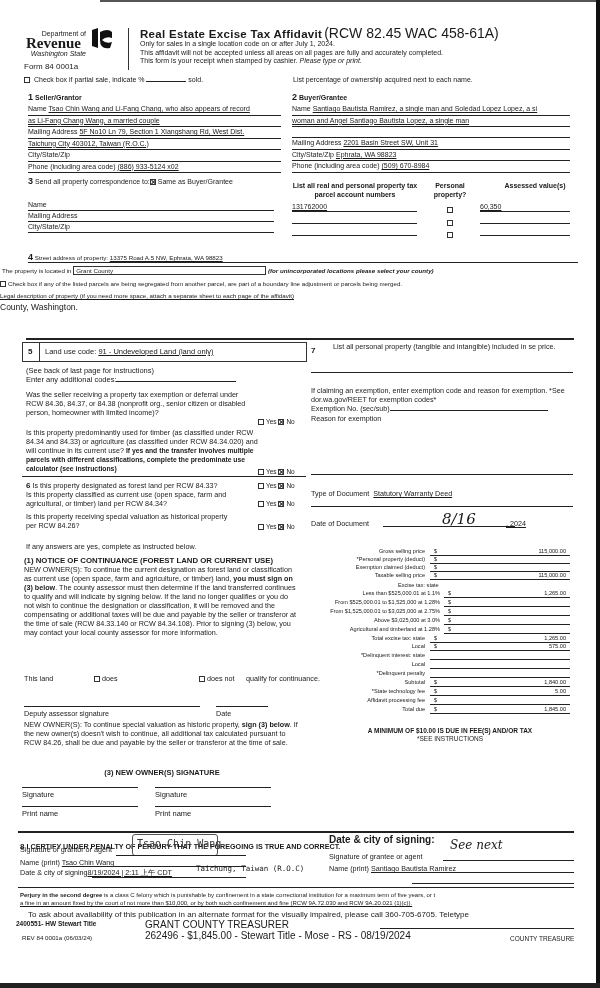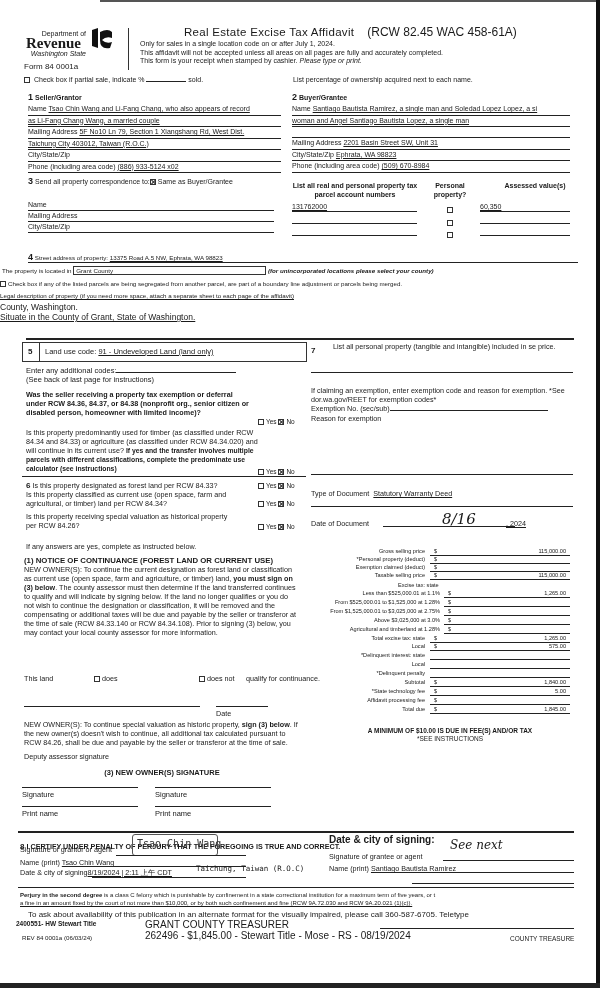--- a/index.html
+++ b/index.html
@@ -41,22 +41,22 @@
 <div class="abs" style="left:90px;top:28px;width:24px;height:22px;">
   <svg width="24" height="22" viewBox="0 0 24 22">
       <path d="M2 2 L8 0 L8 20 L2 18 Z" fill="#111"></path>
       <path d="M10 4 Q18 0 22 4 L22 10 Q16 8 12 12 Q16 16 22 14 L20 20 Q10 22 10 12 Z" fill="#111"></path>
     </svg>
 </div>
 <div class="abs" style="left:24px;top:62px;font-size:8px;">Form 84 0001a</div>
 <div class="abs" style="left:128px;top:28px;width:1px;height:42px;background:#333;"></div>
 
 <div class="abs" style="left:140px;top:25px;white-space:nowrap;">
-  <span style="font-size:11.5px;font-weight:normal;letter-spacing:0.3px;margin-left:44px;">Real Estate Excise Tax Affidavit</span>
-  <span style="font-size:12px;margin-left:11px;">(RCW 82.45 WAC 458-61A)</span>
+  <span style="font-size:11.5px;font-weight:bold;letter-spacing:0.3px;">Real Estate Excise Tax Affidavit</span>
+  <span style="font-size:14px;">(RCW 82.45 WAC 458-61A)</span>
 </div>
 <div class="abs" style="left:140px;top:40px;font-size:7px;line-height:8.5px;">
   <div>Only for sales in a single location code on or after July 1, 2024.</div>
   <div>This affidavit will not be accepted unless all areas on all pages are fully and accurately completed.</div>
   <div><span>This form is your receipt when stamped by cashier. </span><span class="ital">Please type or print.</span></div>
 </div>
 
 <div class="abs" style="left:24px;top:76px;font-size:7px;white-space:nowrap;">
   <span class="cb"></span>
   <span>Check box if partial sale, indicate %</span>
@@ -126,34 +126,33 @@
   <span>The property is located in</span>
   <span style="display:inline-block;width:193px;border:1px solid #333;padding-left:2px;">Grant County</span>
   <span class="bold ital">(for unincorporated locations please select your county)</span>
 </div>
 <div class="abs" style="left:0px;top:280px;font-size:6.2px;white-space:nowrap;">
   <span class="cb"></span><span>Check box if any of the listed parcels are being segregated from another parcel, are part of a boundary line adjustment or parcels being merged.</span>
 </div>
 <div class="abs" style="left:0px;top:292px;font-size:6.2px;white-space:nowrap;text-decoration:underline;">Legal description of property (if you need more space, attach a separate sheet to each page of the affidavit)</div>
 <div class="abs" style="left:0px;top:302px;width:600px;font-size:8.5px;line-height:10px;white-space:nowrap;overflow:hidden;">
   <div>County, Washington.</div>
-  <div style="text-decoration:underline;">Situate in the County of Grant, State of Washington.</div>
 </div>
 <div class="line thick" style="left:26px;top:338px;width:548px;"></div>
 
 <div class="abs" style="left:22px;top:342px;width:285px;height:20px;border:1px solid #333;font-size:7.5px;">
   <span class="abs bold" style="left:5px;top:4px;font-size:8px;">5</span>
   <span class="abs" style="left:16px;top:0;width:1px;height:18px;background:#333;"></span>
   <span class="abs" style="left:22px;top:4px;white-space:nowrap;"><span>Land use code:</span> <span class="u">91 - Undeveloped Land (land only)</span></span>
 </div>
 <div class="abs" style="left:26px;top:366px;width:270px;font-size:7.5px;line-height:9px;">
+  <div>(See back of last page for instructions)</div>
   <div style="white-space:nowrap;"><span>Enter any additional codes:</span><span class="fill" style="width:120px;"></span></div>
-  <div>(See back of last page for instructions)</div>
-</div>
-<div class="abs" style="left:26px;top:390px;width:228px;font-size:7.2px;line-height:9px;font-weight:bold;">Was the seller receiving a property tax exemption or deferral under RCW 84.36, 84.37, or 84.38 (nonprofit org., senior citizen or disabled person, homeowner with limited income)?</div>
+</div>
+<div class="abs" style="left:26px;top:390px;width:228px;font-size:7.2px;line-height:9px;">Was the seller receiving a property tax exemption or deferral under RCW 84.36, 84.37, or 84.38 (nonprofit org., senior citizen or disabled person, homeowner with limited income)?</div>
 <div class="yn" style="top:418px;"><span class="cb"></span><span>Yes</span> <span class="cb x"></span><span>No</span></div>
 <div class="abs" style="left:26px;top:428px;width:232px;font-size:7.2px;line-height:9px;">
   <span>Is this property predominantly used for timber (as classified under RCW 84.34 and 84.33) or agriculture (as classified under RCW 84.34.020) and will continue in its current use?</span> <span class="bold" style="font-size:6.8px;">If yes and the transfer involves multiple parcels with different classifications, complete the predominate use calculator (see instructions)</span>
 </div>
 <div class="yn" style="top:468px;"><span class="cb"></span><span>Yes</span> <span class="cb x"></span><span>No</span></div>
 <div class="line" style="left:22px;top:476px;width:284px;"></div>
 
 <div class="abs" style="left:26px;top:481px;width:232px;font-size:7.2px;line-height:9px;">
   <span class="bold" style="font-size:8px;">6</span> <span>Is this property designated as forest land per RCW 84.33?</span>
 </div>
@@ -169,21 +168,21 @@
   <div><span>NEW OWNER(S): To continue the current designation as forest land or classification as current use (open space, farm and agriculture, or timber) land, </span><span class="bold">you must sign on (3) below</span><span>. The county assessor must then determine if the land transferred continues to qualify and will indicate by signing below. If the land no longer qualifies or you do not wish to continue the designation or classification, it will be removed and the compensating or additional taxes will be due and payable by the seller or transferor at the time of sale (RCW 84.33.140 or RCW 84.34.108). Prior to signing (3) below, you may contact your local county assessor for more information.</span></div>
 </div>
 <div class="abs" style="left:24px;top:674px;font-size:7.2px;">This land</div>
 <div class="abs" style="left:94px;top:674px;font-size:7.2px;"><span class="cb"></span><span>does</span></div>
 <div class="abs" style="left:199px;top:674px;font-size:7.2px;white-space:nowrap;"><span class="cb"></span><span>does not</span></div>
 <div class="abs" style="left:24px;top:674px;width:270px;font-size:7.2px;line-height:9px;">
   <div style="padding-left:222px;white-space:nowrap;"><span>qualify for continuance.</span></div>
 </div>
 <div class="line" style="left:24px;top:706px;width:176px;"></div>
 <div class="line" style="left:216px;top:706px;width:52px;"></div>
-<div class="abs" style="left:24px;top:752px;font-size:7.2px;">Deputy assessor signature</div>
+<div class="abs" style="left:24px;top:709px;font-size:7.2px;">Deputy assessor signature</div>
 <div class="abs" style="left:216px;top:709px;font-size:7.2px;">Date</div>
 
 <div class="abs" style="left:24px;top:720px;width:276px;font-size:7.2px;line-height:9px;">
   <div><span>NEW OWNER(S): To continue special valuation as historic property, </span><span class="bold">sign (3) below</span><span>. If the new owner(s) doesn't wish to continue, all additional tax calculated pursuant to RCW 84.26, shall be due and payable by the seller or transferor at the time of sale.</span></div>
 </div>
 <div class="abs bold" style="left:24px;top:768px;width:276px;text-align:center;font-size:7.5px;">(3) NEW OWNER(S) SIGNATURE</div>
 
 <div class="line" style="left:22px;top:787px;width:116px;"></div>
 <div class="line" style="left:155px;top:787px;width:116px;"></div>
 <div class="abs" style="left:22px;top:790px;font-size:7.5px;">Signature</div>
@@ -360,21 +359,21 @@
 <div class="abs" style="left:329px;top:864px;font-size:7.2px;white-space:nowrap;"><span>Name (print)</span> <span class="u">Santiago Bautista Ramirez</span></div>
 <div class="line" style="left:374px;top:872px;width:200px;"></div>
 <div class="abs" style="left:329px;top:834px;font-size:10px;white-space:nowrap;font-weight:bold;">Date &amp; city of signing:</div>
 <div class="line" style="left:412px;top:883px;width:162px;"></div>
 
 <div class="line" style="left:18px;top:887px;width:556px;"></div>
 <div class="abs" style="left:20px;top:891px;width:574px;font-size:6px;line-height:8px;white-space:nowrap;overflow:hidden;">
   <div><span class="bold">Perjury in the second degree</span><span> is a class C felony which is punishable by confinement in a state correctional institution for a maximum term of five years, or t</span></div>
   <div class="u">a fine in an amount fixed by the court of not more than $10,000, or by both such confinement and fine (RCW 9A.72.030 and RCW 9A.20.021 (1)(c)).</div>
 </div>
-<div class="abs" style="left:28px;top:910px;width:572px;font-size:8px;white-space:nowrap;overflow:hidden;">To ask about availability of this publication in an alternate format for the visually impaired, please call 360-587-6705. Teletype</div>
+<div class="abs" style="left:28px;top:910px;width:572px;font-size:8px;white-space:nowrap;overflow:hidden;">To ask about availability of this publication in an alternate format for the visually impaired, please call 360-705-6705. Teletype</div>
 <div class="abs bold" style="left:16px;top:920px;font-size:6.5px;">2400551- HW Stewart Title</div>
 <div class="abs" style="left:145px;top:919px;font-size:10px;">GRANT COUNTY TREASURER</div>
 <div class="line" style="left:380px;top:928px;width:194px;"></div>
 <div class="abs" style="left:22px;top:934px;font-size:6.2px;">REV 84 0001a (06/03/24)</div>
 <div class="abs" style="left:145px;top:930px;font-size:10px;">262496 - $1,845.00 - Stewart Title - Mose - RS - 08/19/2024</div>
 <div class="abs" style="left:510px;top:935px;font-size:6.5px;white-space:nowrap;">COUNTY TREASURE</div>
 
 <div class="bottom-band"></div>
 
 </body></html>

